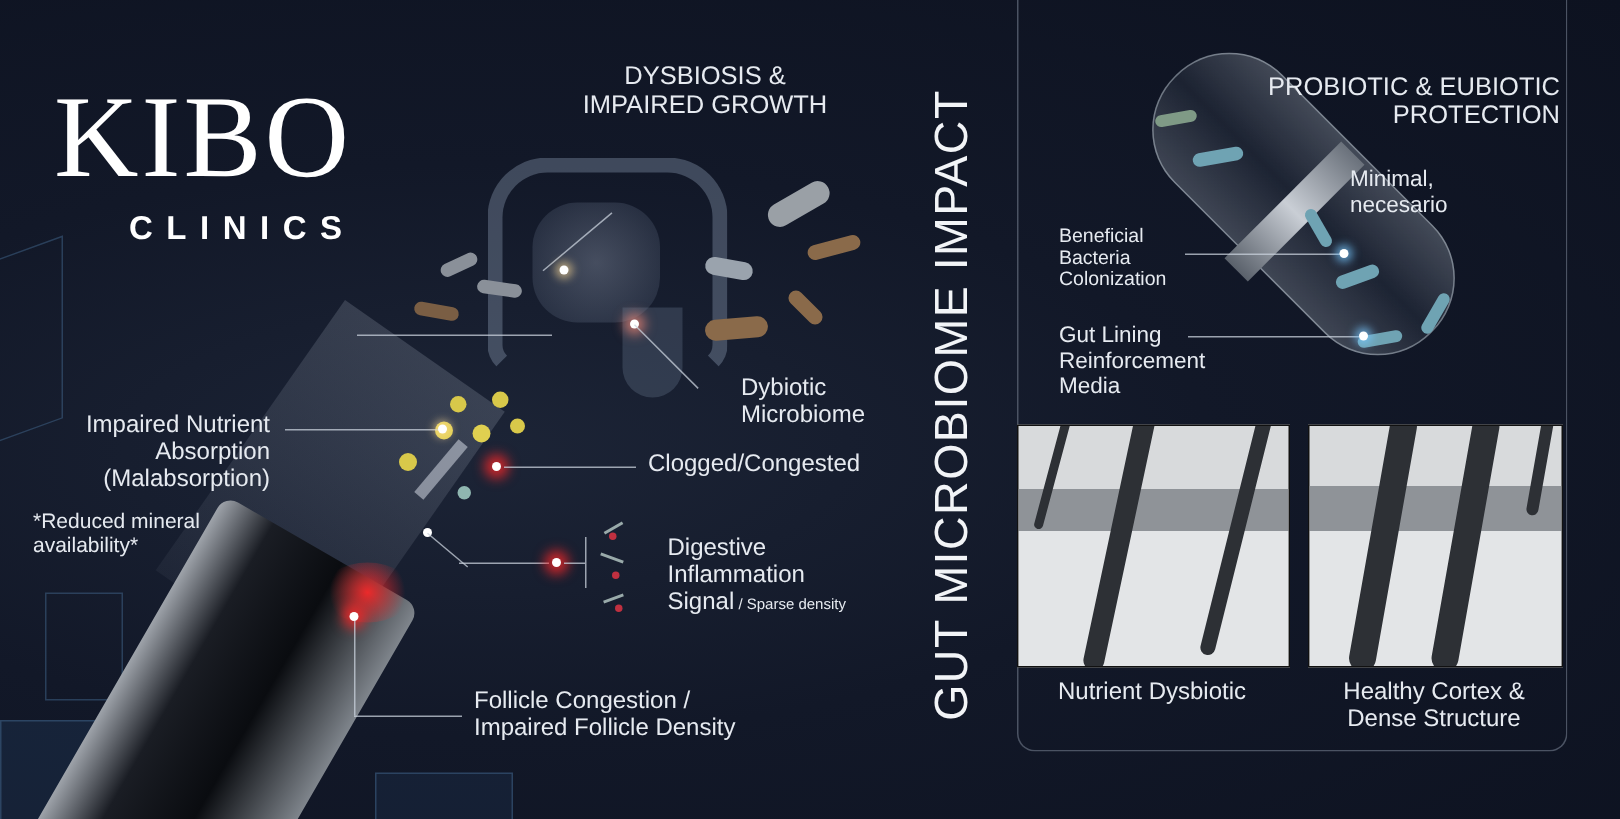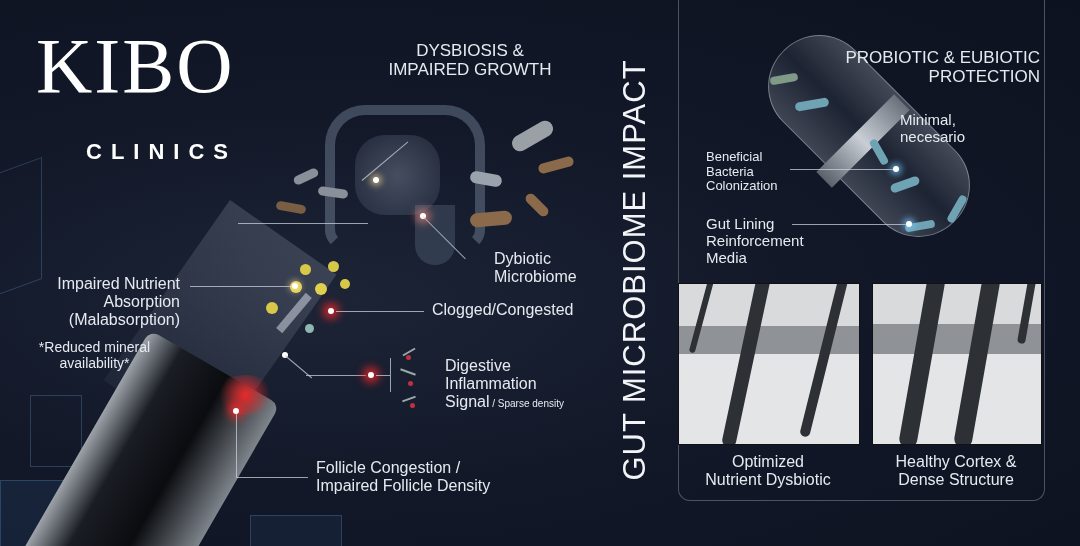--- a/index.html
+++ b/index.html
@@ -1,21 +1,21 @@
 <!DOCTYPE html>
 <html><head>
 <meta charset="utf-8">
 <style>
   html,body{margin:0;padding:0;}
   body{width:1080px;height:546px;overflow:hidden;background:#0f1423;font-family:"Liberation Sans",sans-serif;color:#e8ecf2;position:relative;}
   .stage{position:absolute;left:0;top:0;width:1080px;height:546px;overflow:hidden;
     background:radial-gradient(ellipse at 30% 55%, #1c2436 0%, #121828 45%, #0d1220 100%);}
   .abs{position:absolute;}
   .t{color:#e6eaf0;line-height:1.12;}
-  .logo{left:36px;top:27px;font-family:"Liberation Serif",serif;font-size:78px;letter-spacing:2px;color:#fff;line-height:1;}
+  .logo{left:36px;top:52px;font-family:"Liberation Serif",serif;font-size:78px;letter-spacing:2px;color:#fff;line-height:1;}
   .logo-sub{left:86px;top:139px;font-size:22px;letter-spacing:9px;color:#fff;font-weight:bold;}
   .lbl{font-size:16px;text-align:right;}
   .lbl-l{font-size:16px;text-align:left;}
   .small{font-size:10px;}
   .line{position:absolute;background:#c9d1dc;height:1px;opacity:.75;}
   .vline{position:absolute;background:#c9d1dc;width:1px;opacity:.75;}
   .dot{position:absolute;width:6px;height:6px;border-radius:50%;background:#fff;}
   .dot.red{box-shadow:0 0 8px 5px rgba(255,40,40,.75);}
   .dot.gold{box-shadow:0 0 6px 3px rgba(255,220,150,.6);}
   .dot.blue{box-shadow:0 0 6px 3px rgba(120,200,255,.7);}
@@ -75,21 +75,21 @@
   <div class="dot gold" style="left:373px;top:177px;"></div>
 
   <div class="abs t lbl" style="left:20px;top:275px;width:160px;">
     <div>Impaired Nutrient</div>
     <div>Absorption</div>
     <div>(Malabsorption)</div>
   </div>
   <div class="line" style="left:190px;top:286px;width:105px;"></div>
   <div class="dot gold" style="left:292px;top:283px;"></div>
 
-  <div class="abs t" style="left:22px;top:340px;width:145px;text-align:center;font-size:14px;">
+  <div class="abs t" style="left:22px;top:340px;width:145px;text-align:left;font-size:14px;">
     <div>*Reduced mineral</div>
     <div>availability*</div>
   </div>
 
   <div class="dot" style="left:420px;top:213px;box-shadow:0 0 8px 4px rgba(255,140,120,.7);"></div>
   <div class="line" style="left:423px;top:216px;width:60px;transform:rotate(45deg);transform-origin:left;"></div>
   <div class="abs t lbl-l" style="left:494px;top:250px;">
     <div>Dybiotic</div>
     <div>Microbiome</div>
   </div>
@@ -175,21 +175,20 @@
   </div>
   <div class="skin" style="left:872px;width:168px;">
     <div style="position:absolute;left:0;top:40px;width:100%;height:30px;background:#8f9398;"></div>
     <div style="position:absolute;left:0;top:70px;width:100%;height:90px;background:#e3e5e7;"></div>
     <div style="position:absolute;left:40px;top:-10px;width:18px;height:175px;background:#2d3035;border-radius:10px;transform:rotate(10deg);"></div>
     <div style="position:absolute;left:95px;top:-10px;width:18px;height:175px;background:#2d3035;border-radius:10px;transform:rotate(10deg);"></div>
     <div style="position:absolute;left:150px;top:-10px;width:8px;height:70px;background:#2d3035;border-radius:4px;transform:rotate(10deg);"></div>
   </div>
 
   <div class="abs t" style="left:678px;top:453px;width:180px;text-align:center;font-size:16px;">
-    <div>Optimized</div>
     <div>Nutrient Dysbiotic</div>
   </div>
   <div class="abs t" style="left:866px;top:453px;width:180px;text-align:center;font-size:16px;">
     <div>Healthy Cortex &amp;</div>
     <div>Dense Structure</div>
   </div>
 
 </div>
 
 </body></html>

